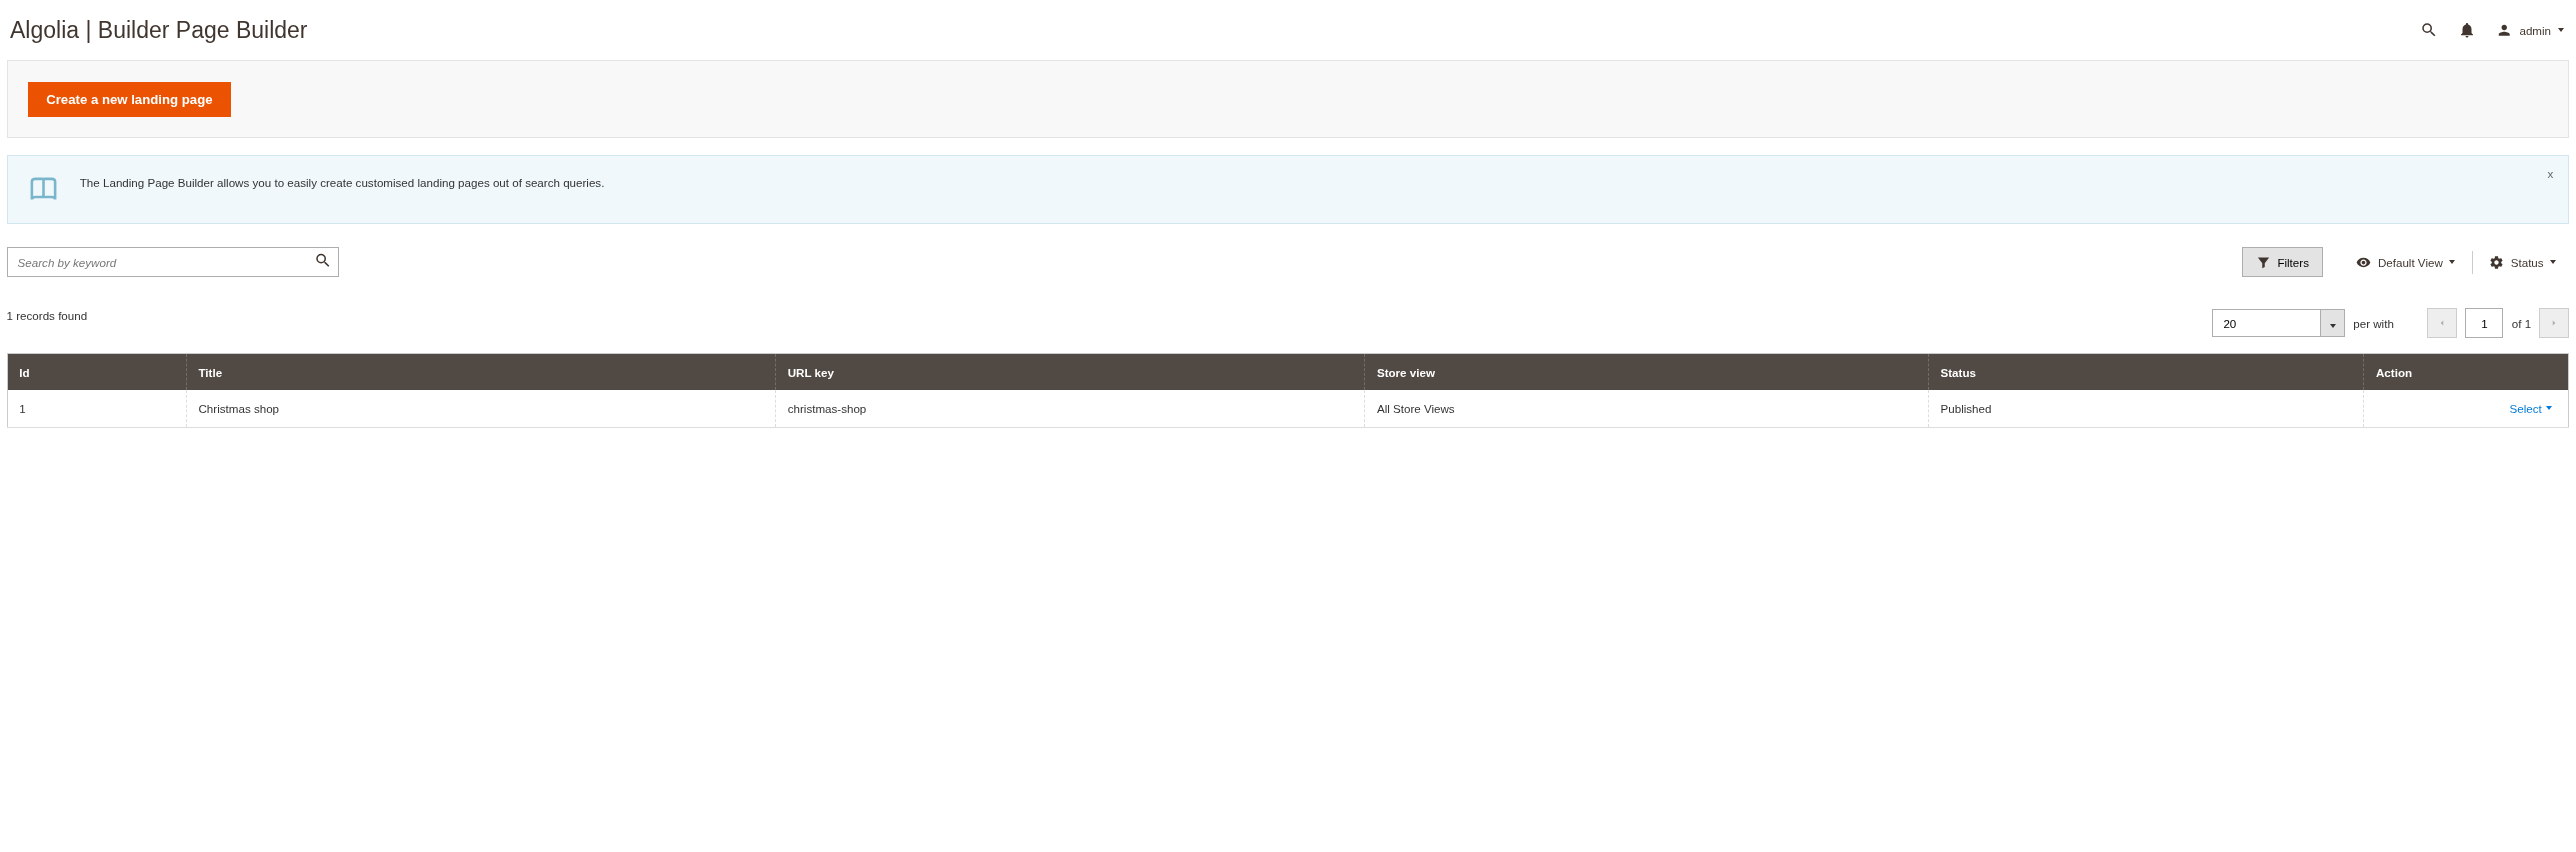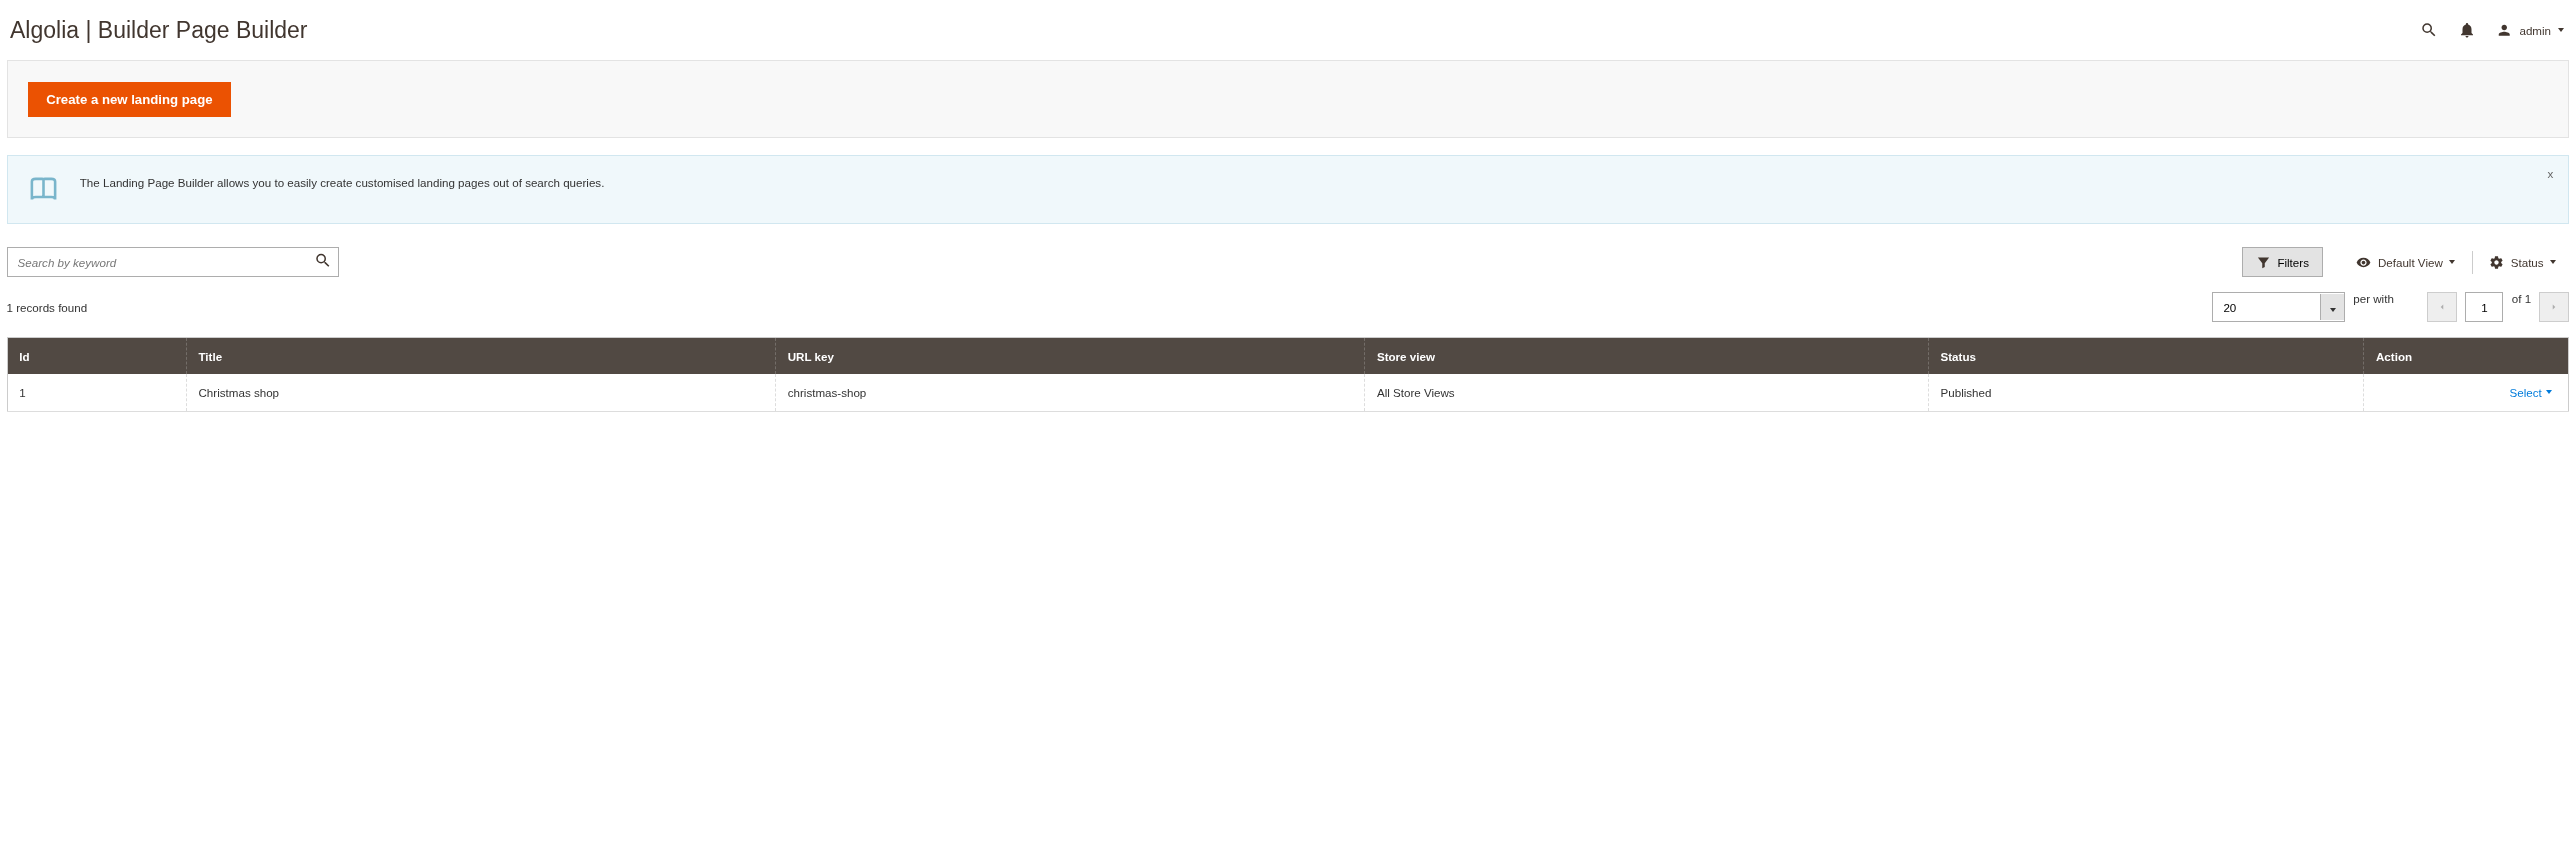--- a/index.html
+++ b/index.html
@@ -151,21 +151,23 @@
       justify-content: space-between;
       align-items: center;
       margin: 15px 6.6px 0 6.6px;
     }
     .records-found {
       color: #333;
       font-size: 11.6px;
     }
     .pagination-controls {
       display: flex;
+      align-items: center;
       gap: 8.3px;
+      margin-top: 16px;
     }
     .page-size-select {
       display: flex;
       align-items: center;
       border: 0.8px solid #adadad;
     }
     .page-size-input {
       border: none;
       padding: 6.6px 10px;
       width: 107px;

